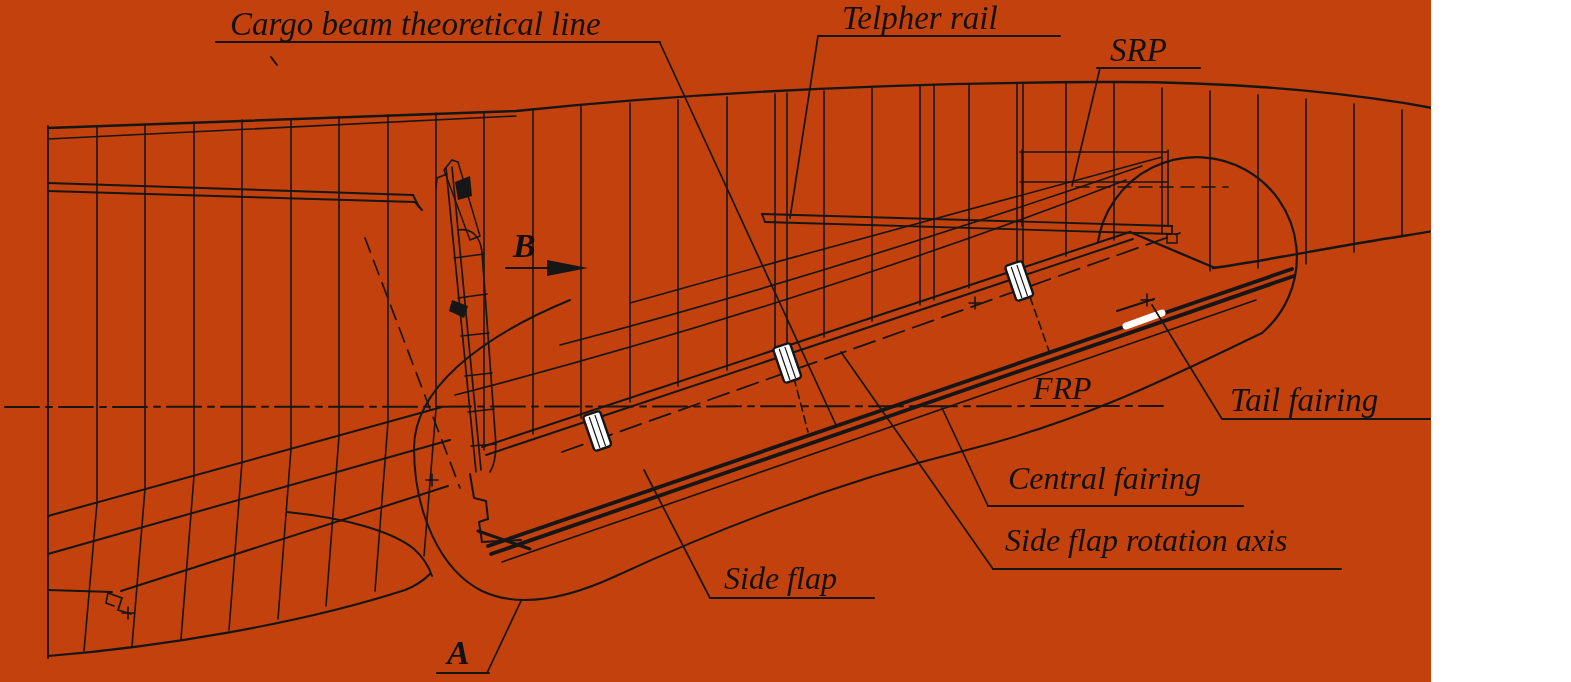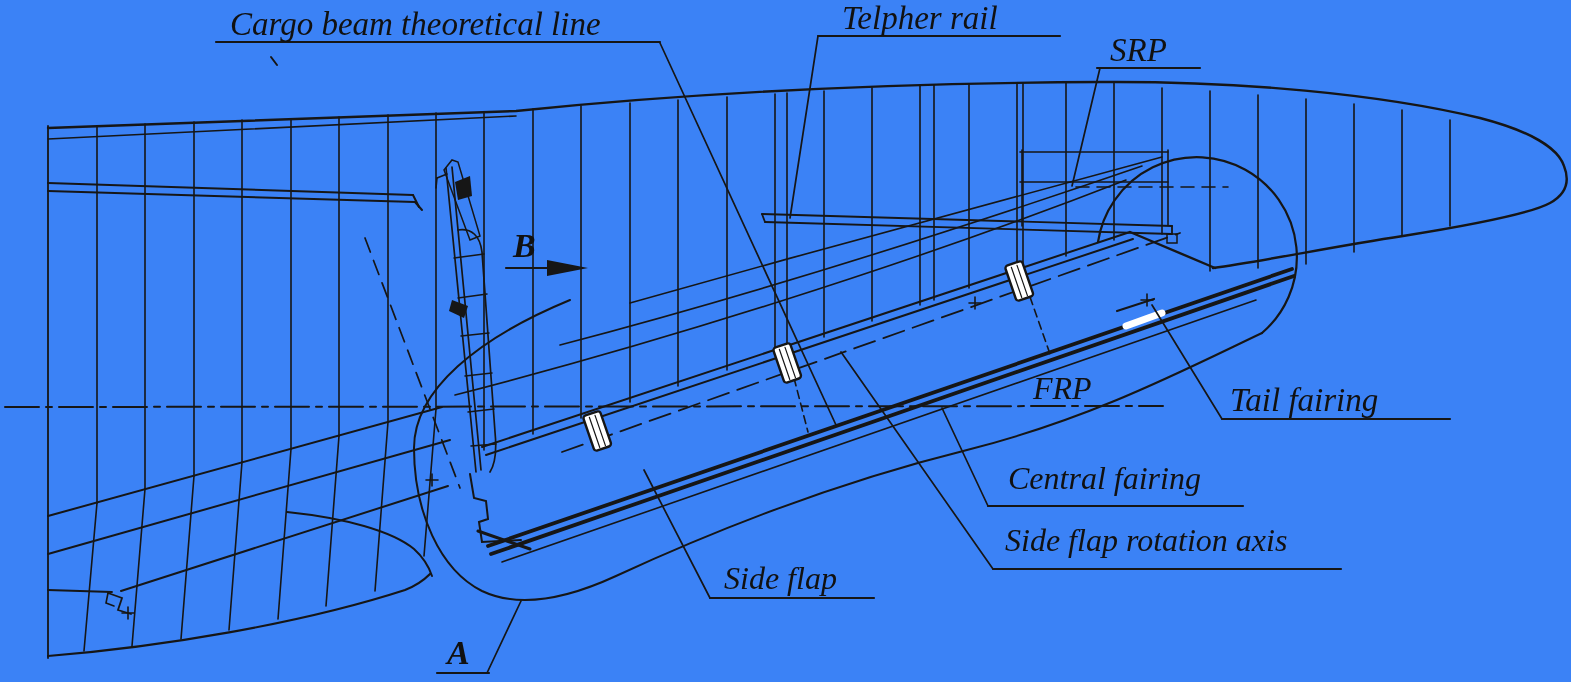--- a/index.html
+++ b/index.html
@@ -1,16 +1,16 @@
 <!DOCTYPE html>
 <html><head>
 <meta charset="utf-8">
 <style>
   html,body{margin:0;padding:0;background:#ffffff;}
-  .stage{width:1571px;height:682px;position:relative;background:#3b82f6;overflow:hidden;}
+  .stage{width:1431px;height:682px;position:relative;background:#c2410c;overflow:hidden;}
   svg{display:block;}
   text{font-family:"Liberation Serif","DejaVu Serif",serif;font-style:italic;fill:#111111;}
   .lbl{font-size:33px;}
   .lbl-sm{font-size:32px;}
   .marker{font-size:34px;font-weight:bold;}
 </style>
 </head>
 <body>
 
 <div class="stage">

